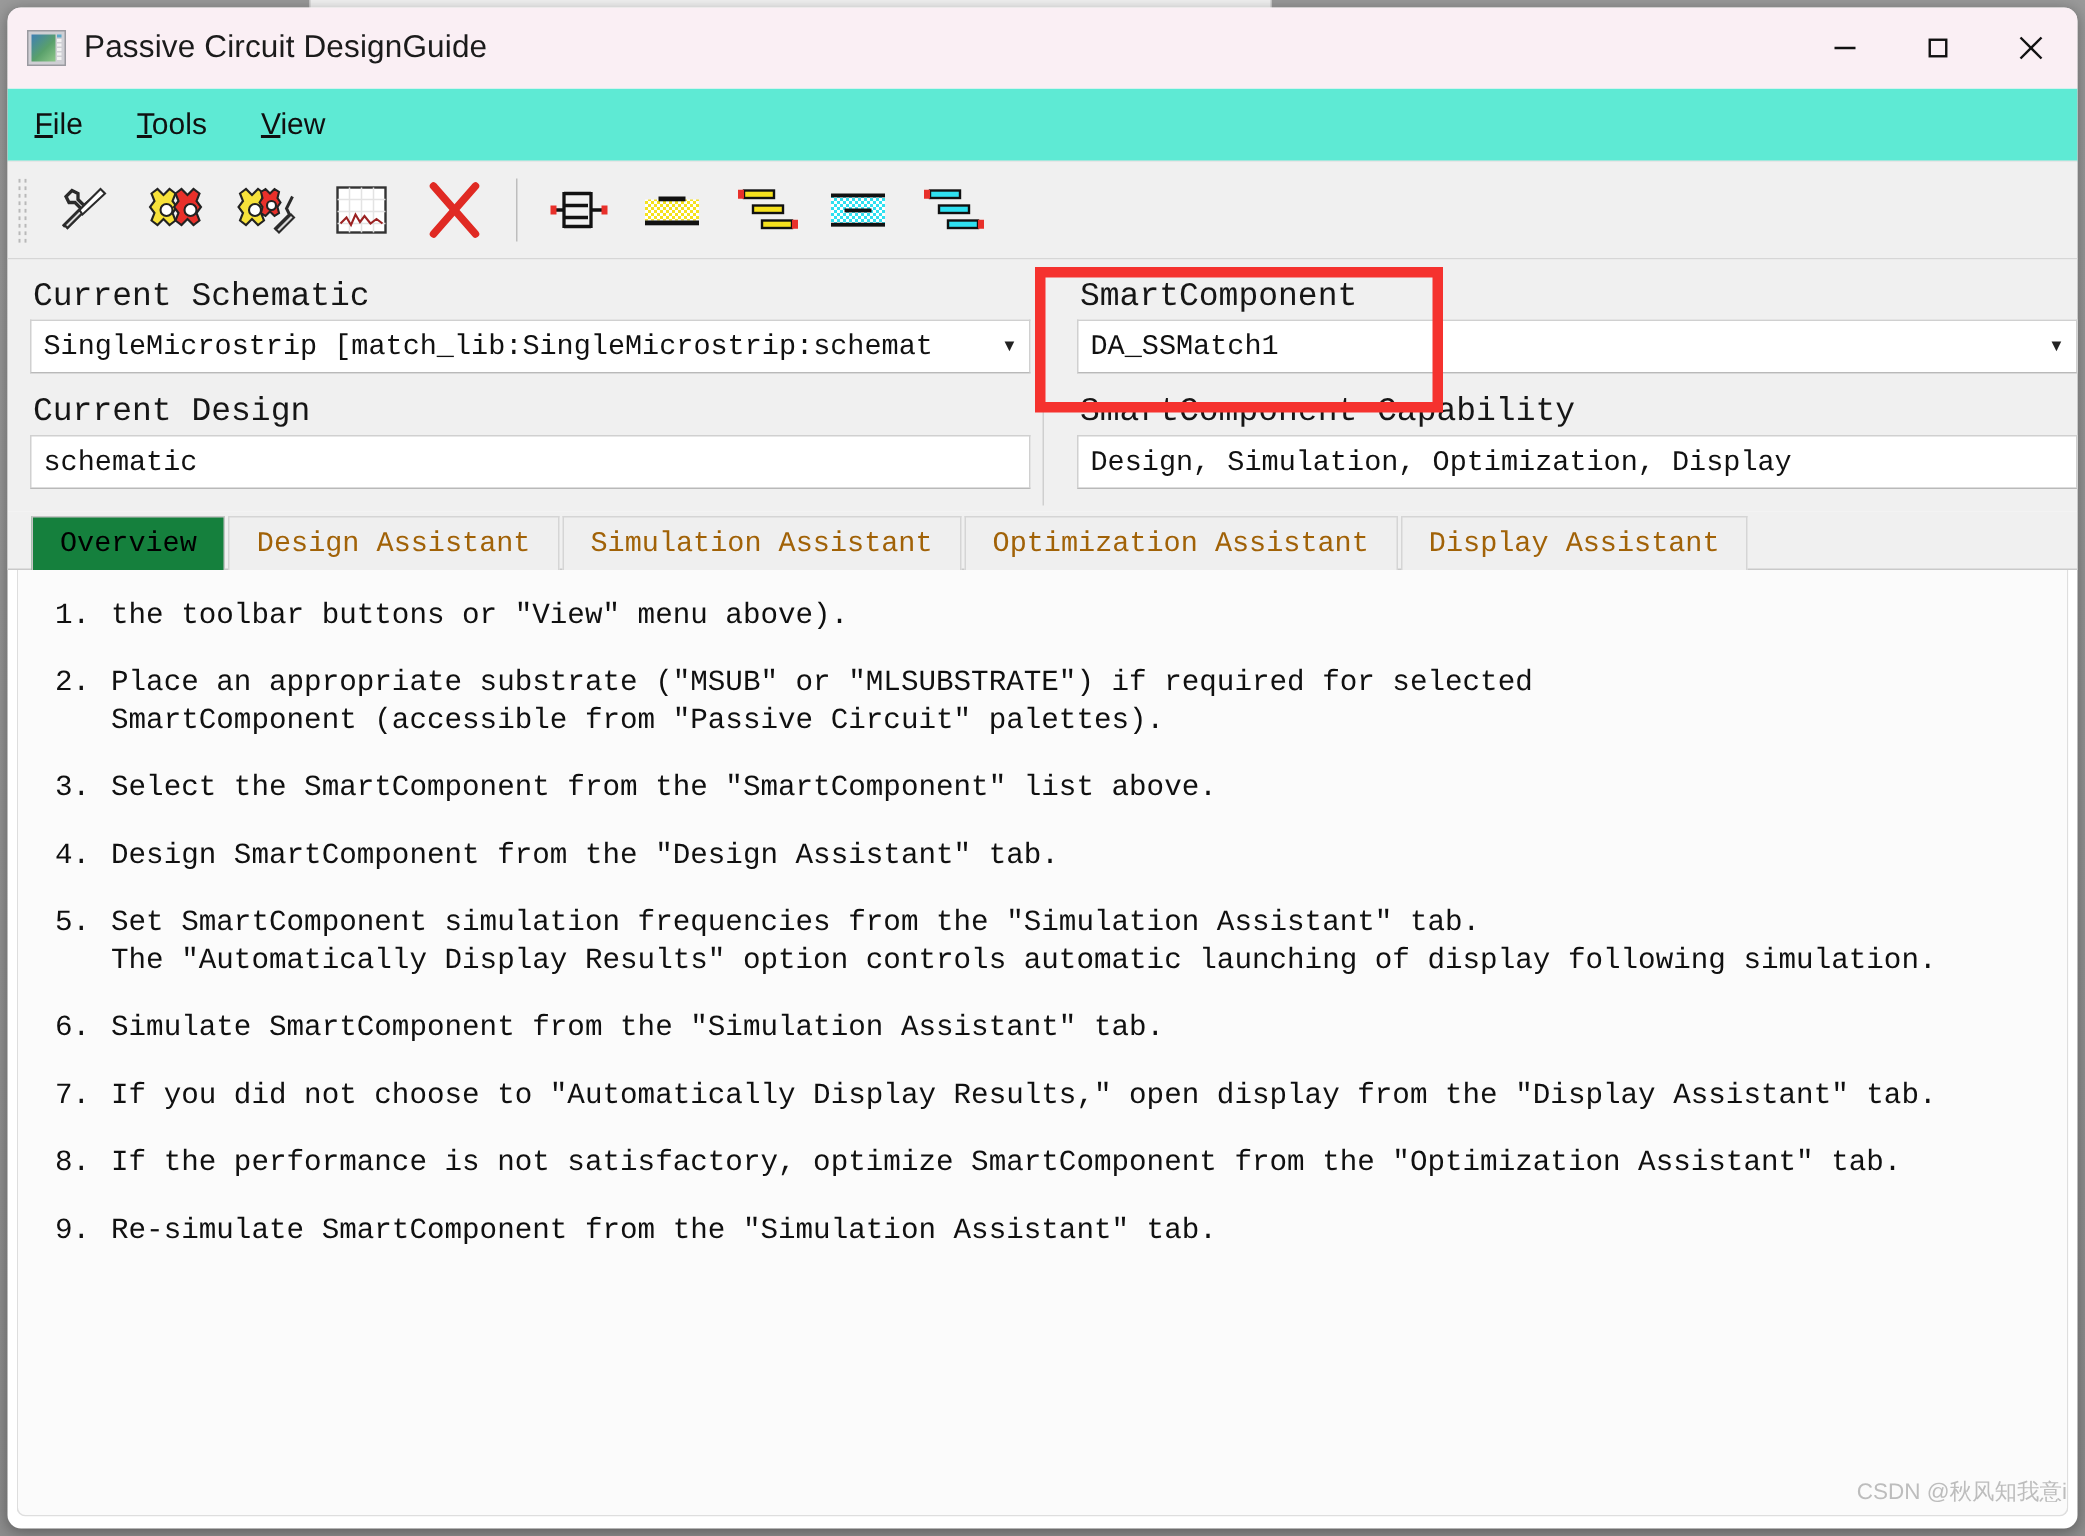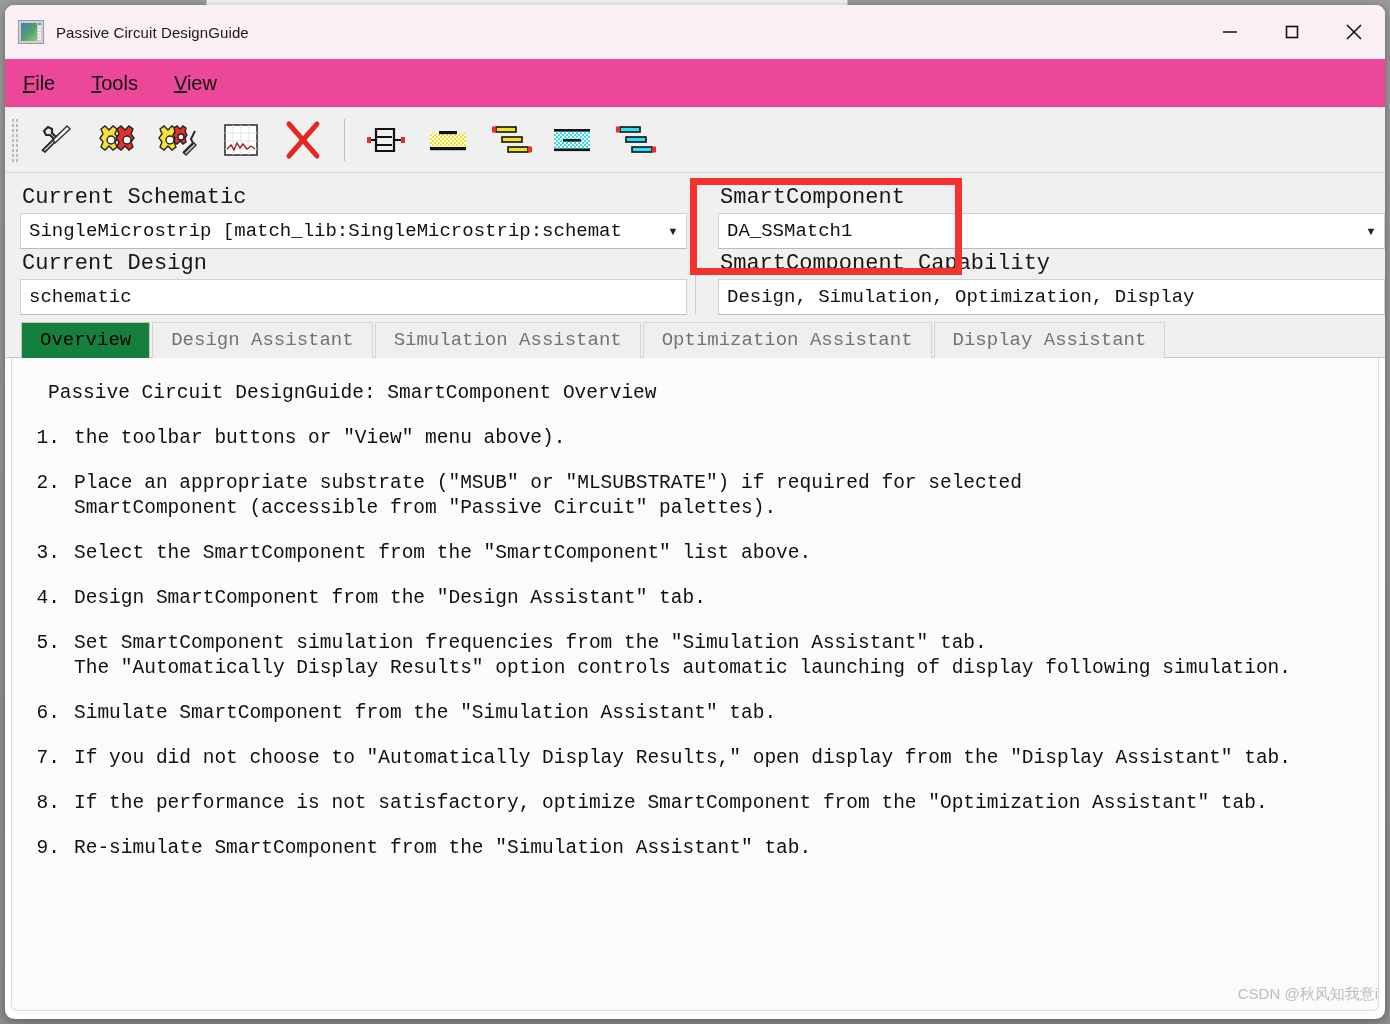--- a/index.html
+++ b/index.html
@@ -60,39 +60,39 @@
   #app-icon .ic-left {
     background: linear-gradient(135deg,#3f7fb5 0%, #59a06b 55%, #8fc78a 100%);
   }
   #app-icon .ic-right {
     display: flex; flex-direction: column; gap: 1px;
   }
   #app-icon .ic-right i { display:block; height: 2px; background: #f2f2f2; }
   #app-icon .ic-right i:nth-child(1){ background:#5aa9c9; }
   #title-text {
     margin-left: 12px;
-    font-size: 15px;
+    font-size: 21px;
     color: #1b1b1b;
     font-family: "Liberation Sans", sans-serif;
     letter-spacing: .1px;
   }
   #win-controls {
     margin-left: auto;
     display: flex;
     height: 54px;
   }
   .win-btn {
     width: 62px; height: 54px;
     display: flex; align-items: center; justify-content: center;
   }
   .win-btn svg { display:block; }
   
   #menubar {
     height: 48px;
-    background: #ec4899;
+    background: #5eead4;
     display: flex;
     align-items: center;
     padding-left: 18px;
     flex: 0 0 auto;
     border-bottom: 1px solid #e6e6e6;
   }
   .menu-item {
     font-size: 20px;
     color: #101010;
     margin-right: 36px;
@@ -142,20 +142,21 @@
     letter-spacing: 0px;
   }
   .fbox {
     background: #ffffff;
     border: 1px solid #d0d0d0;
     border-bottom: 1px solid #b9b9b9;
     height: 34px;
     display: flex;
     align-items: center;
     padding: 0 6px 0 8px;
+    margin-bottom: 11px;
   }
   .fbox .val {
     font-family: "Liberation Mono", monospace;
     font-size: 19px;
     color: #111;
     white-space: nowrap;
     overflow: hidden;
   }
   .fbox .caret {
     margin-left: auto;
@@ -183,21 +184,21 @@
     display: flex;
     align-items: flex-end;
     padding-left: 16px;
     height: 38px;
     border-bottom: 1px solid #c9c9c9;
     position: relative;
   }
   .tab {
     font-family: "Liberation Mono", monospace;
     font-size: 19px;
-    color: #737373;
+    color: #a16207;
     padding: 6px 18px 7px 18px;
     background: #efefef;
     border: 1px solid #d5d5d5;
     border-bottom: none;
     margin-right: 2px;
     position: relative;
     top: 1px;
     white-space: nowrap;
   }
   .tab.active {
@@ -465,21 +466,20 @@
 
   <div id="tabs">
     <div class="tab active">Overview</div>
     <div class="tab">Design Assistant</div>
     <div class="tab">Simulation Assistant</div>
     <div class="tab">Optimization Assistant</div>
     <div class="tab">Display Assistant</div>
   </div>
 
   <div id="content">
-    <div class="ctitle">Passive Circuit DesignGuide: SmartComponent Overview</div>
 
     <ol class="steps">
       <li>
         <span class="num">1.</span>
         <span class="body">
           <span class="ln">the toolbar buttons or "View" menu above).</span>
         </span>
       </li>
       <li>
         <span class="num">2.</span>

